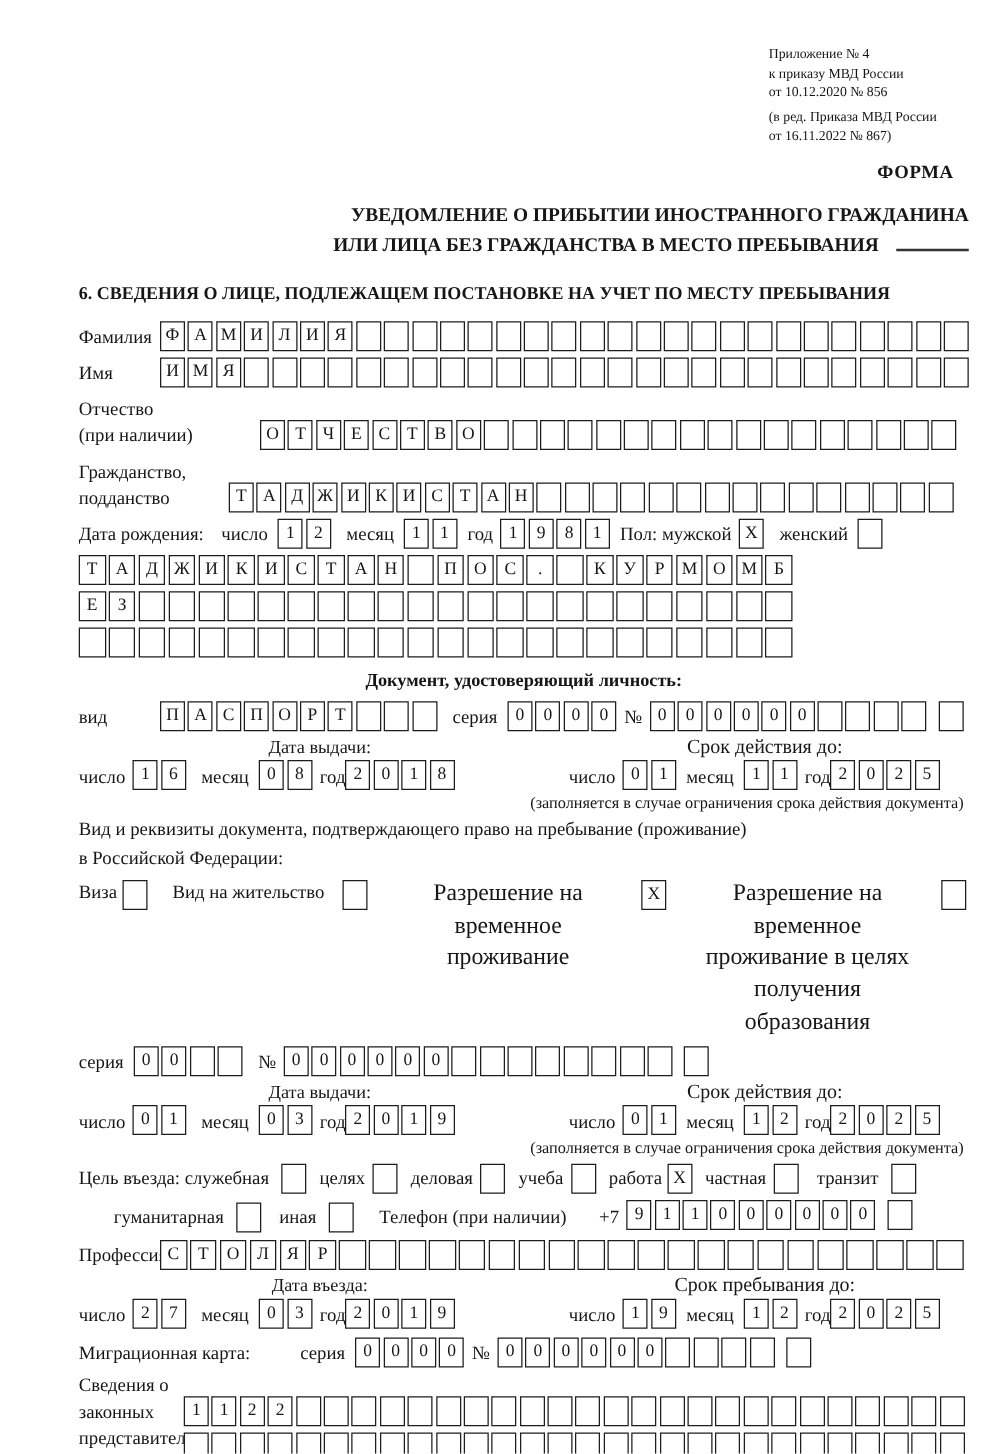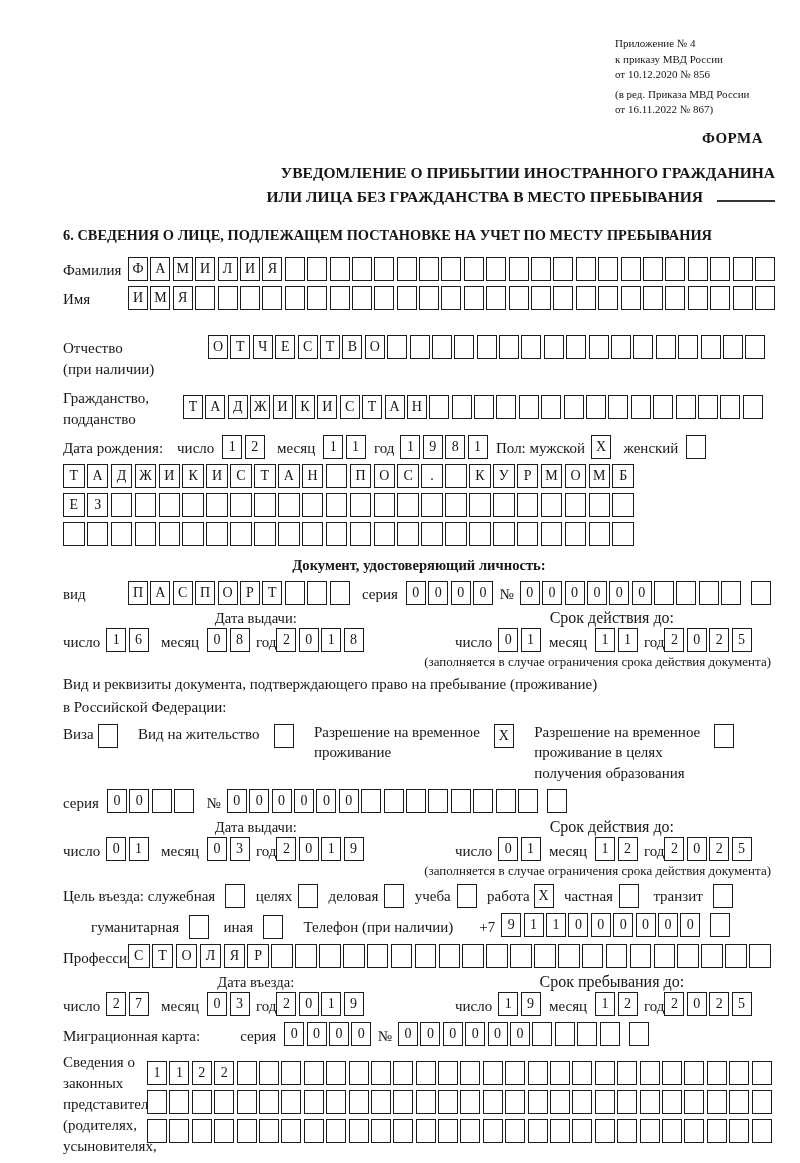--- a/index.html
+++ b/index.html
@@ -10,23 +10,23 @@
     color:#161616;font-size:15px;overflow:hidden;background:#fff;
   }
   
   .hdr{margin-left:552px;font-size:11px;line-height:1.42;}
   .hdr .h2{margin-top:4px;}
   .forma{ text-align:right;padding-right:12px;font-weight:bold;font-size:15px;margin-top:12px;letter-spacing:.5px;}
   .title{text-align:right;font-weight:bold;font-size:15.5px;line-height:1.55;margin-top:14px;}
   .t-underline{display:inline-block;width:58px;border-bottom:2px solid #333;height:13px;margin-left:14px;}
   .sec-head{font-weight:bold;font-size:14.4px;margin-top:18px;margin-bottom:12px;}
   
-  .frow{display:flex;align-items:center;margin-bottom:4px;}
+  .frow{display:flex;align-items:flex-end;margin-bottom:4px;}
   .flabel{flex:none;line-height:1.4;padding-top:4px;}
-  .w65{width:65px;} .w120{width:120px;} .w145{width:145px;margin-top:20px;} .w142{width:142px;} .w82{width:82px;}
+  .w65{width:65px;} .w120{width:120px;} .w145{width:145px;} .w142{width:142px;} .w82{width:82px;}
   .cells{display:flex;flex:none;}
   .cell{
     flex:none;box-sizing:border-box;width:20px;height:24px;
     border:1.8px solid #1c1c1c;margin-right:2.4px;background:#fff;
     display:flex;align-items:center;justify-content:center;
     font-size:14px;font-family:"Liberation Serif",serif;
   }
   .cells-wide .cell{width:21.5px;}
   .cell.gap{margin-left:7px;}
   .stack{display:flex;flex-direction:column;}
@@ -39,21 +39,21 @@
   
   .dates-heads{display:flex;margin-top:2px;align-items:flex-end;}
   .dh-left{width:390px;text-align:center;font-size:14.6px;}
   .dh-right{width:330px;text-align:center;font-size:16px;}
   .dates-line{display:flex;margin-top:1px;}
   .dl-left{width:392px;display:flex;}
   .dl-right{display:flex;}
   .fill-note{text-align:right;font-size:13px;padding-right:4px;margin-top:1px;margin-bottom:3px;}
   
   .permit-row{display:flex;align-items:flex-start;margin-top:4px;margin-bottom:6px;}
-  .permit-txt{line-height:1.35;font-size:15px;}
+  .permit-txt{text-align:center;line-height:1.35;font-size:19px;}
   .cb-top{margin-top:2px;}
   
   .purpose-row{display:flex;align-items:flex-start;margin-bottom:5px;flex-wrap:nowrap;}
   .gap12{width:12px;flex:none;} .gap8{width:8px;flex:none;} .gap18{width:18px;flex:none;}
 </style>
 </head>
 <body>
 
 <div class="page">
 

